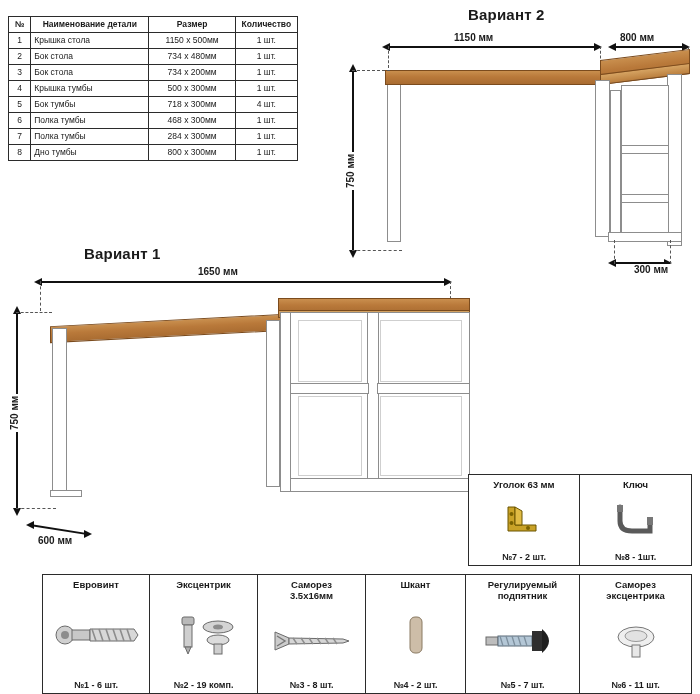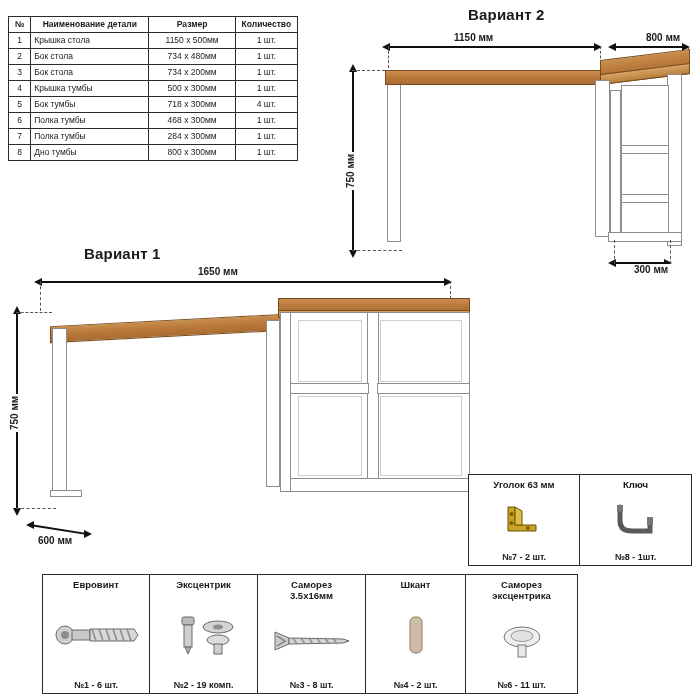--- a/index.html
+++ b/index.html
@@ -149,21 +149,21 @@
 <div class="abs dimline dim-h" style="left:388px;top:46px;width:212px;"></div>
 <div class="abs arrow arr-l" style="left:382px;top:43px;"></div>
 <div class="abs arrow arr-r" style="left:594px;top:43px;"></div>
 <div class="abs dimlabel" style="left:452px;top:32px;">1150 мм</div>
 <div class="abs extline" style="left:388px;top:46px;height:22px;"></div>
 <div class="abs extline" style="left:600px;top:46px;height:22px;"></div>
 
 <div class="abs dimline dim-h" style="left:614px;top:46px;width:74px;"></div>
 <div class="abs arrow arr-l" style="left:608px;top:43px;"></div>
 <div class="abs arrow arr-r" style="left:682px;top:43px;"></div>
-<div class="abs dimlabel" style="left:618px;top:32px;margin-left:26px;">800 мм</div>
+<div class="abs dimlabel" style="left:618px;top:32px;">800 мм</div>
 <div class="abs extline" style="left:688px;top:46px;height:22px;"></div>
 
 <div class="abs" id="variant2-drawing" style="left:355px;top:60px;width:345px;height:195px;">
 
   <div class="panel" style="left:32px;top:20px;width:12px;height:160px;"></div>
 
   <div class="top-wood" style="left:30px;top:10px;width:218px;height:13px;"></div>
 
   <div class="top-wood" style="left:245px;top:0px;width:88px;height:23px;transform:skewY(-7deg);transform-origin:left bottom;"></div>
 
@@ -326,20 +326,34 @@
     <div class="hw-title">Шкант</div>
     <div class="hw-art">
       <svg width="34" height="44" viewBox="0 0 34 44">
         <rect x="11" y="4" width="12" height="36" rx="5" fill="#cdbda8" stroke="#8a7a63"></rect>
         <path d="M11 10 h12 M11 15 h12 M11 20 h12 M11 25 h12 M11 30 h12 M11 35 h12" stroke="#a89madd" stroke-width="1"></path>
       </svg>
     </div>
     <div class="hw-qty">№4 - 2 шт.</div>
   </div>
 
+  <div class="hw-cell" style="width:114px;border-left:none;">
+    <div class="hw-title" style="white-space:pre-line;">Регулируемый
+подпятник</div>
+    <div class="hw-art">
+      <svg width="86" height="36" viewBox="0 0 86 36">
+        <rect x="6" y="14" width="12" height="8" fill="#bdbdbd" stroke="#6a6a6a"></rect>
+        <rect x="18" y="13" width="34" height="10" fill="#b4c7d6" stroke="#5a6b78"></rect>
+        <path d="M20 13 l3 10 M26 13 l3 10 M32 13 l3 10 M38 13 l3 10 M44 13 l3 10" stroke="#7d8f9d" stroke-width="1.3"></path>
+        <rect x="52" y="8" width="10" height="20" fill="#2f2f2f"></rect>
+        <path d="M62 6 q14 12 0 24 Z" fill="#1f1f1f"></path>
+      </svg>
+    </div>
+    <div class="hw-qty">№5 - 7 шт.</div>
+  </div>
 
   <div class="hw-cell" style="width:112px;border-left:none;">
     <div class="hw-title" style="white-space:pre-line;">Саморез
 эксцентрика</div>
     <div class="hw-art">
       <svg width="60" height="40" viewBox="0 0 60 40">
         <ellipse cx="30" cy="16" rx="18" ry="10" fill="#efefef" stroke="#777"></ellipse>
         <ellipse cx="30" cy="15" rx="11" ry="5.5" fill="#e2e2e2" stroke="#999"></ellipse>
         <rect x="26" y="24" width="8" height="12" fill="#e8e8e8" stroke="#777"></rect>
       </svg>

